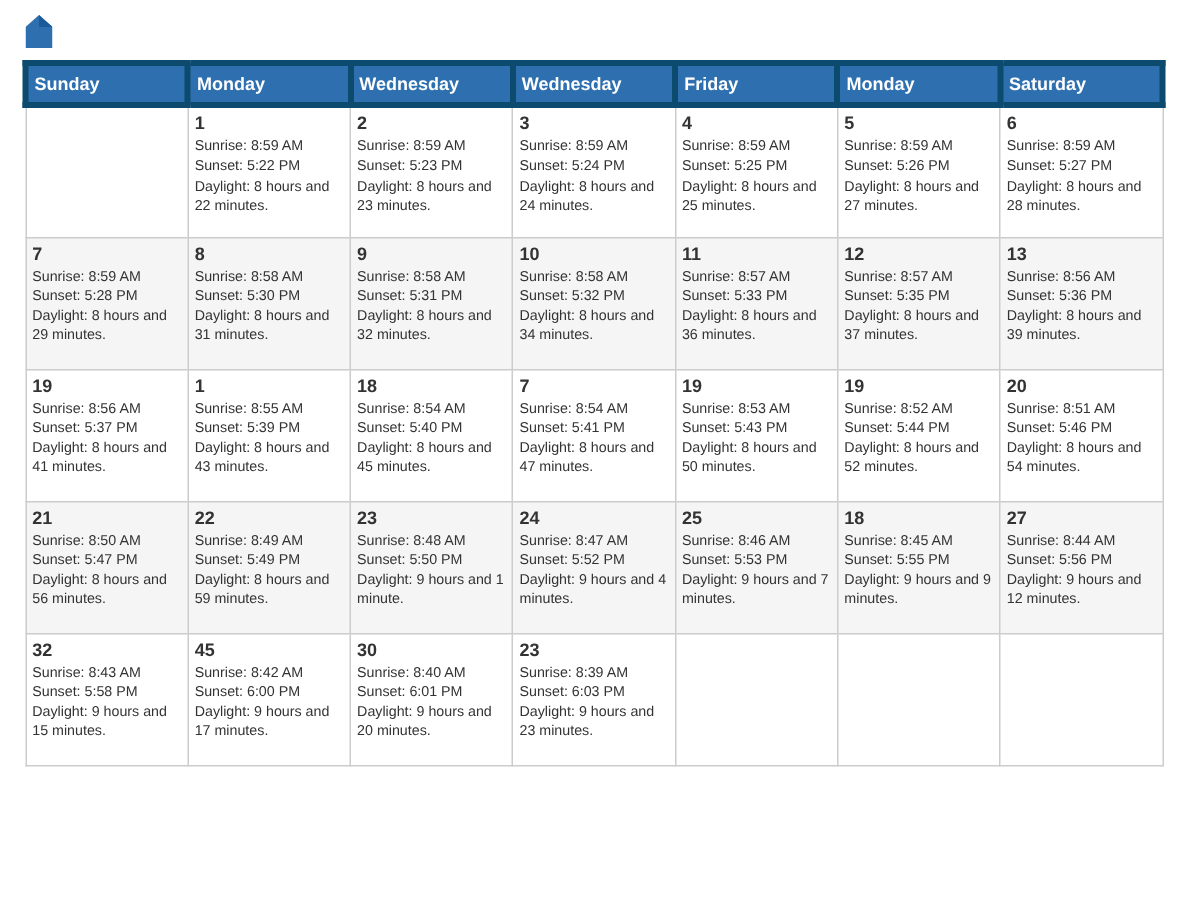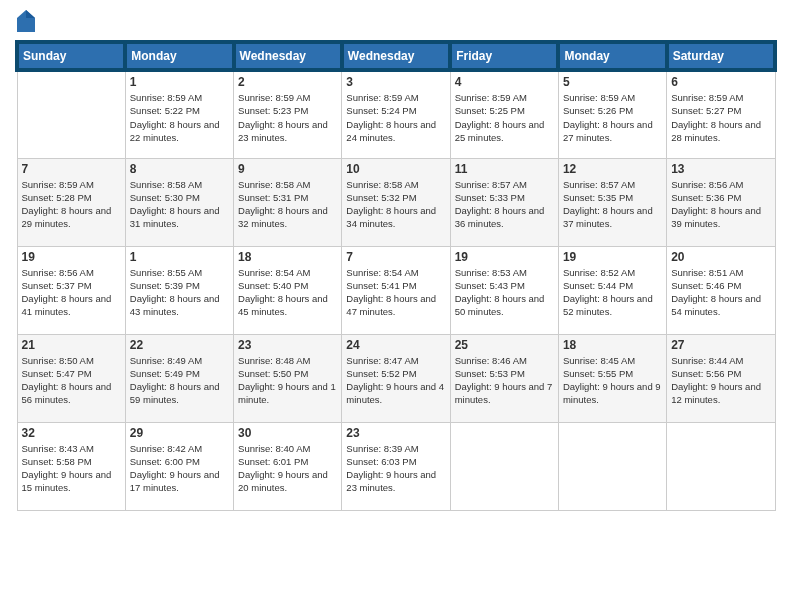--- a/index.html
+++ b/index.html
@@ -242,21 +242,21 @@
             <span class="day-number">27</span>
             <div class="day-info">Sunrise: 8:44 AM<br>Sunset: 5:56 PM<br>Daylight: 9 hours and 12 minutes.</div>
           </td>
         </tr>
         <tr>
           <td>
             <span class="day-number">32</span>
             <div class="day-info">Sunrise: 8:43 AM<br>Sunset: 5:58 PM<br>Daylight: 9 hours and 15 minutes.</div>
           </td>
           <td>
-            <span class="day-number">29</span>
+            <span class="day-number">45</span>
             <div class="day-info">Sunrise: 8:42 AM<br>Sunset: 6:00 PM<br>Daylight: 9 hours and 17 minutes.</div>
           </td>
           <td>
             <span class="day-number">30</span>
             <div class="day-info">Sunrise: 8:40 AM<br>Sunset: 6:01 PM<br>Daylight: 9 hours and 20 minutes.</div>
           </td>
           <td>
             <span class="day-number">23</span>
             <div class="day-info">Sunrise: 8:39 AM<br>Sunset: 6:03 PM<br>Daylight: 9 hours and 23 minutes.</div>
           </td>

